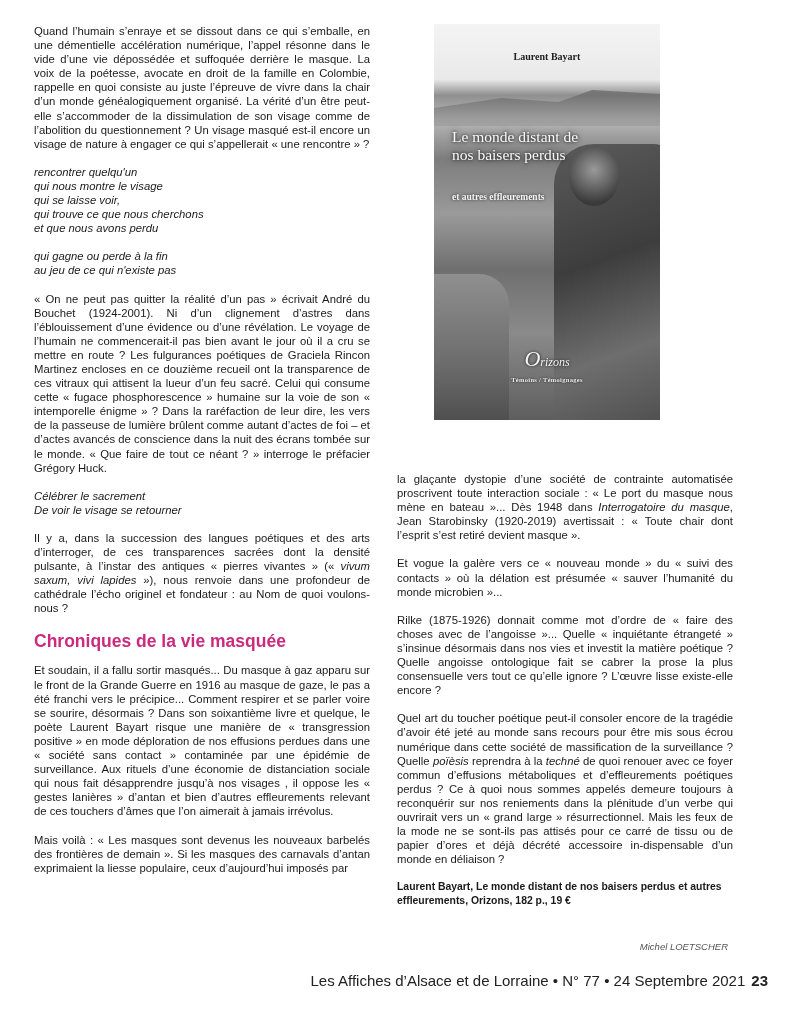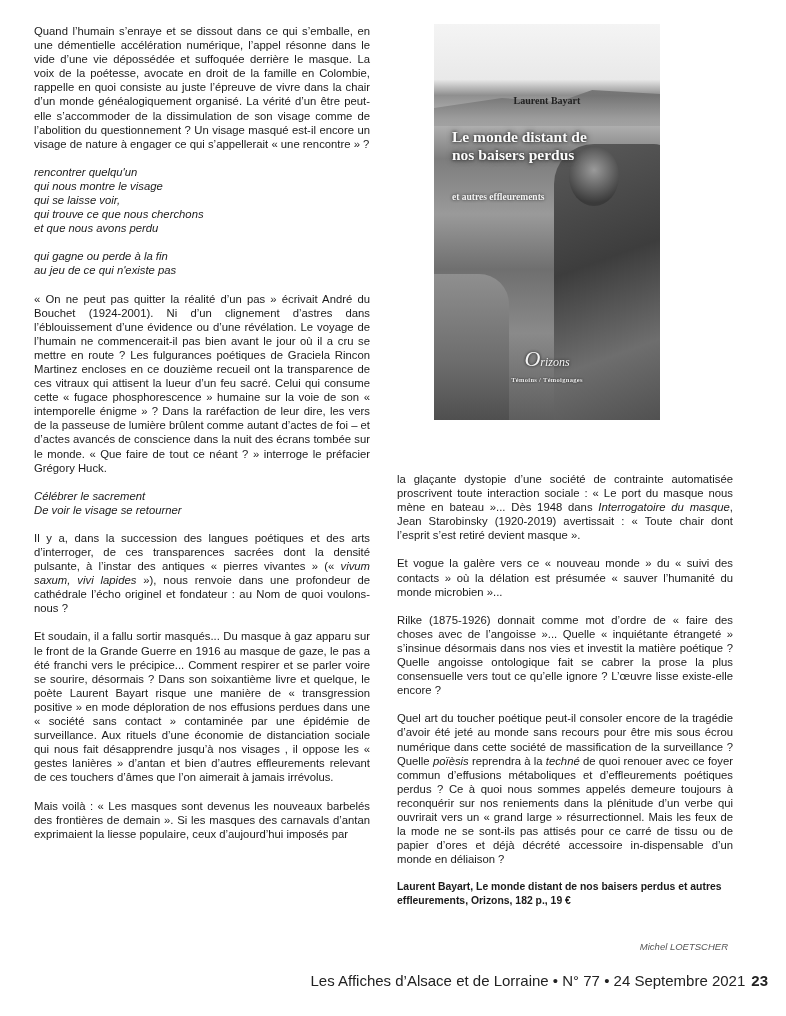--- a/index.html
+++ b/index.html
@@ -18,23 +18,23 @@
     .cover .hill { position: absolute; left: 0; right: 0; top: 62px; height: 40px;
                    background: linear-gradient(180deg, #5a5a5a, #9c9c9c); opacity: 0.7; clip-path: polygon(0 55%, 30% 30%, 55% 40%, 70% 10%, 100% 20%, 100% 100%, 0 100%); }
     .cover .figure-right { position: absolute; left: 120px; top: 120px; width: 120px; height: 290px;
                            background: linear-gradient(160deg, #5b5b5b 0%, #3d3d3d 40%, #6e6e6e 70%, #4a4a4a 100%);
                            border-radius: 40px 20px 0 0; }
     .cover .head { position: absolute; left: 135px; top: 122px; width: 50px; height: 60px;
                    background: radial-gradient(circle at 50% 40%, #9a9a9a, #3a3a3a 75%); border-radius: 50%; }
     .cover .figure-left { position: absolute; left: 0; top: 250px; width: 75px; height: 150px;
                           background: linear-gradient(180deg, #8f8f8f, #6c6c6c 60%, #4d4d4d); border-radius: 0 30px 0 0; }
     .cover .author { position: absolute; top: 27px; left: 0; right: 0; text-align: center;
-                     font-family: "Liberation Serif", "DejaVu Serif", serif; font-weight: bold; font-size: 10px; color: #222; margin-top: 44px; }
+                     font-family: "Liberation Serif", "DejaVu Serif", serif; font-weight: bold; font-size: 10px; color: #222; }
     .cover .title { position: absolute; left: 18px; top: 104px; width: 150px;
-                    font-family: "Liberation Serif", "DejaVu Serif", serif; font-weight: bold; font-size: 15.5px; line-height: 17.5px;
+                    font-family: "Liberation Serif", "DejaVu Serif", serif; font-weight: normal; font-size: 15.5px; line-height: 17.5px;
                     color: #fbfbfb; text-shadow: 0 0 3px #222, 0 0 6px #333; }
     .cover .subtitle { position: absolute; left: 18px; top: 168px; font-family: "Liberation Serif", "DejaVu Serif", serif;
                        font-weight: bold; font-size: 9.5px; color: #f4f4f4; text-shadow: 0 0 3px #222; }
     .cover .publisher { position: absolute; left: 0; right: 0; top: 322px; text-align: center;
                         font-family: "Liberation Serif", "DejaVu Serif", serif; color: #f5f5f5; text-shadow: 0 0 3px #111; font-style: italic; }
     .cover .publisher .o { font-size: 22px; }
     .cover .publisher .pub-name { font-size: 12px; }
     .cover .collection { position: absolute; left: 0; right: 0; top: 352px; text-align: center;
                          font-family: "Liberation Serif", "DejaVu Serif", serif; font-size: 6.5px; font-weight: bold;
                          letter-spacing: 0.3px; color: #eee; text-shadow: 0 0 2px #111; }
@@ -51,20 +51,21 @@
 qui nous montre le visage
 qui se laisse voir,
 qui trouve ce que nous cherchons
 et que nous avons perdu</p>
   <p class="poem">qui gagne ou perde à la fin
 au jeu de ce qui n'existe pas</p>
   <p>« On ne peut pas quitter la réalité d’un pas » écrivait André du Bouchet (1924-2001). Ni d’un clignement d’astres dans l’éblouissement d’une évidence ou d’une révélation. Le voyage de l’humain ne commencerait-il pas bien avant le jour où il a cru se mettre en route ? Les fulgurances poétiques de Graciela Rincon Martinez encloses en ce douzième recueil ont la transparence de ces vitraux qui attisent la lueur d’un feu sacré. Celui qui consume cette « fugace phosphorescence » humaine sur la voie de son « intemporelle énigme » ? Dans la raréfaction de leur dire, les vers de la passeuse de lumière brûlent comme autant d’actes de foi – et d’actes avancés de conscience dans la nuit des écrans tombée sur le monde. « Que faire de tout ce néant ? » interroge le préfacier Grégory Huck.</p>
   <p class="poem">Célébrer le sacrement
 De voir le visage se retourner</p>
   <p><span>Il y a, dans la succession des langues poétiques et des arts d’interroger, de ces transparences sacrées dont la densité pulsante, à l’instar des antiques « pierres vivantes » (« </span><i>vivum saxum, vivi lapides</i><span> »), nous renvoie dans une profondeur de cathédrale l’écho originel et fondateur : au Nom de quoi voulons-nous ?</span></p>
+  <h2 class="section-title">Chroniques de la vie masquée</h2>
   <p>Et soudain, il a fallu sortir masqués... Du masque à gaz apparu sur le front de la Grande Guerre en 1916 au masque de gaze, le pas a été franchi vers le précipice... Comment respirer et se parler voire se sourire, désormais ? Dans son soixantième livre et quelque, le poète Laurent Bayart risque une manière de « transgression positive » en mode déploration de nos effusions perdues dans une « société sans contact » contaminée par une épidémie de surveillance. Aux rituels d’une économie de distanciation sociale qui nous fait désapprendre jusqu’à nos visages , il oppose les « gestes lanières » d’antan et bien d’autres effleurements relevant de ces touchers d’âmes que l’on aimerait à jamais irrévolus.</p>
   <p>Mais voilà : « Les masques sont devenus les nouveaux barbelés des frontières de demain ». Si les masques des carnavals d’antan exprimaient la liesse populaire, ceux d’aujourd’hui imposés par</p>
 </div>
 
 <div class="cover">
   <div class="hill"></div>
   <div class="figure-left"></div>
   <div class="figure-right"></div>
   <div class="head"></div>
   <div class="author">Laurent Bayart</div>

